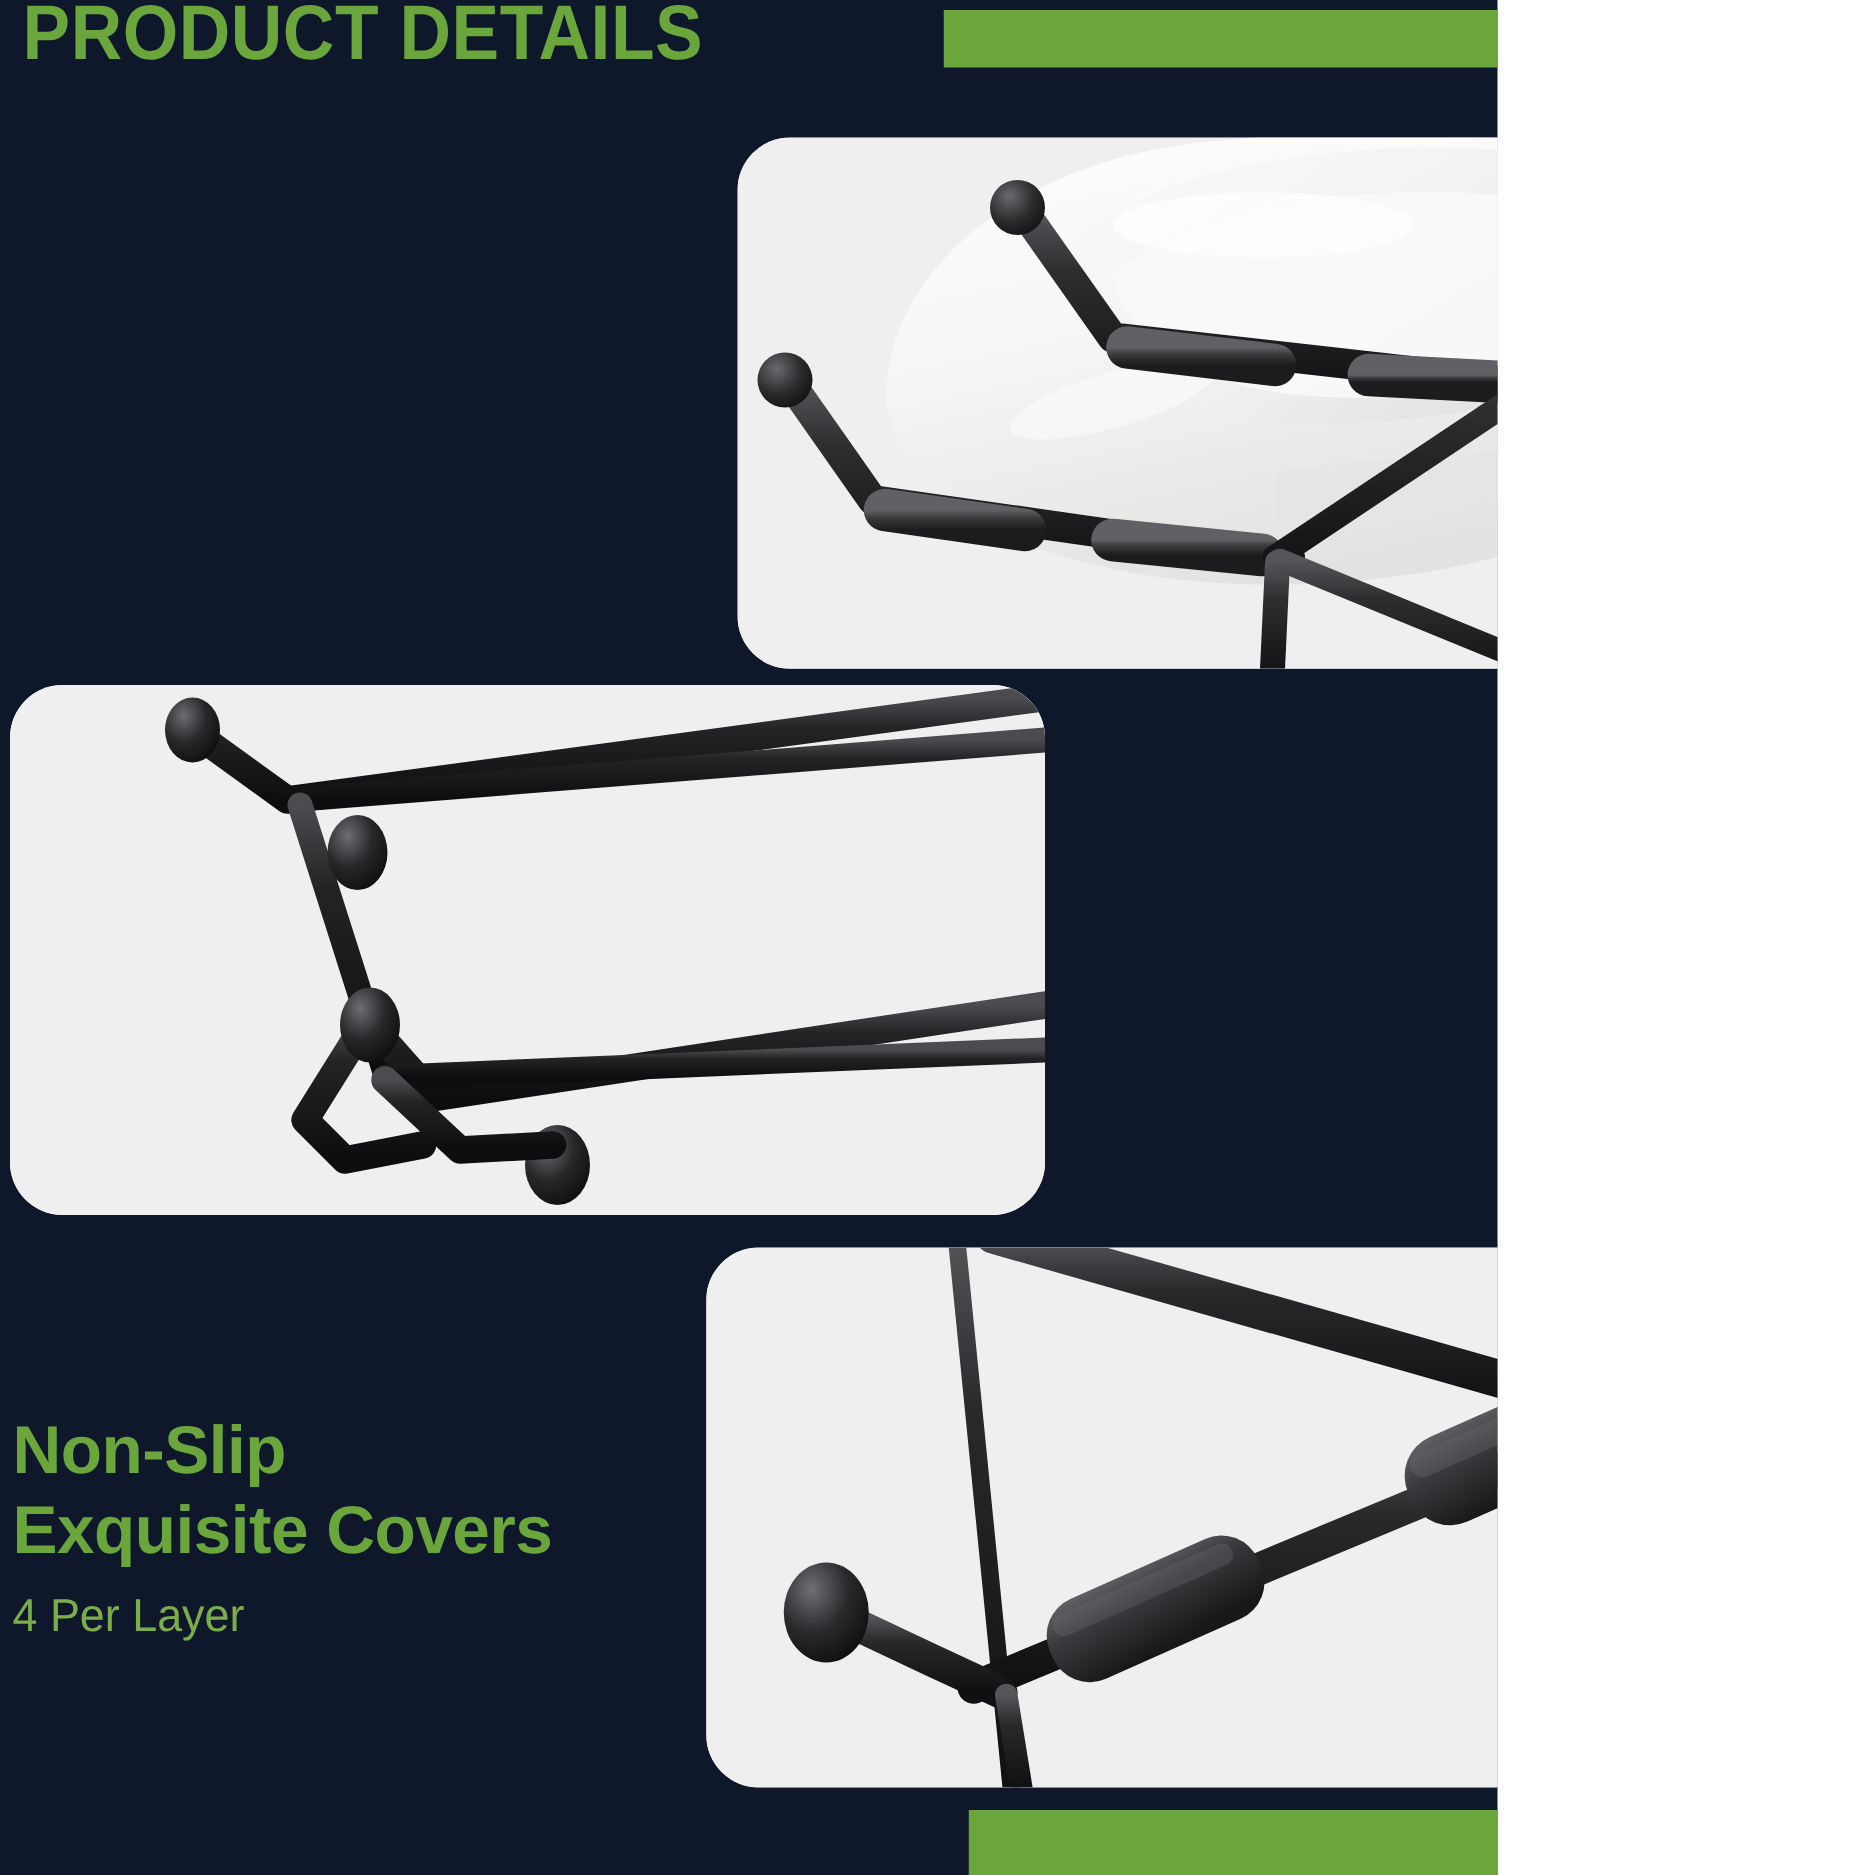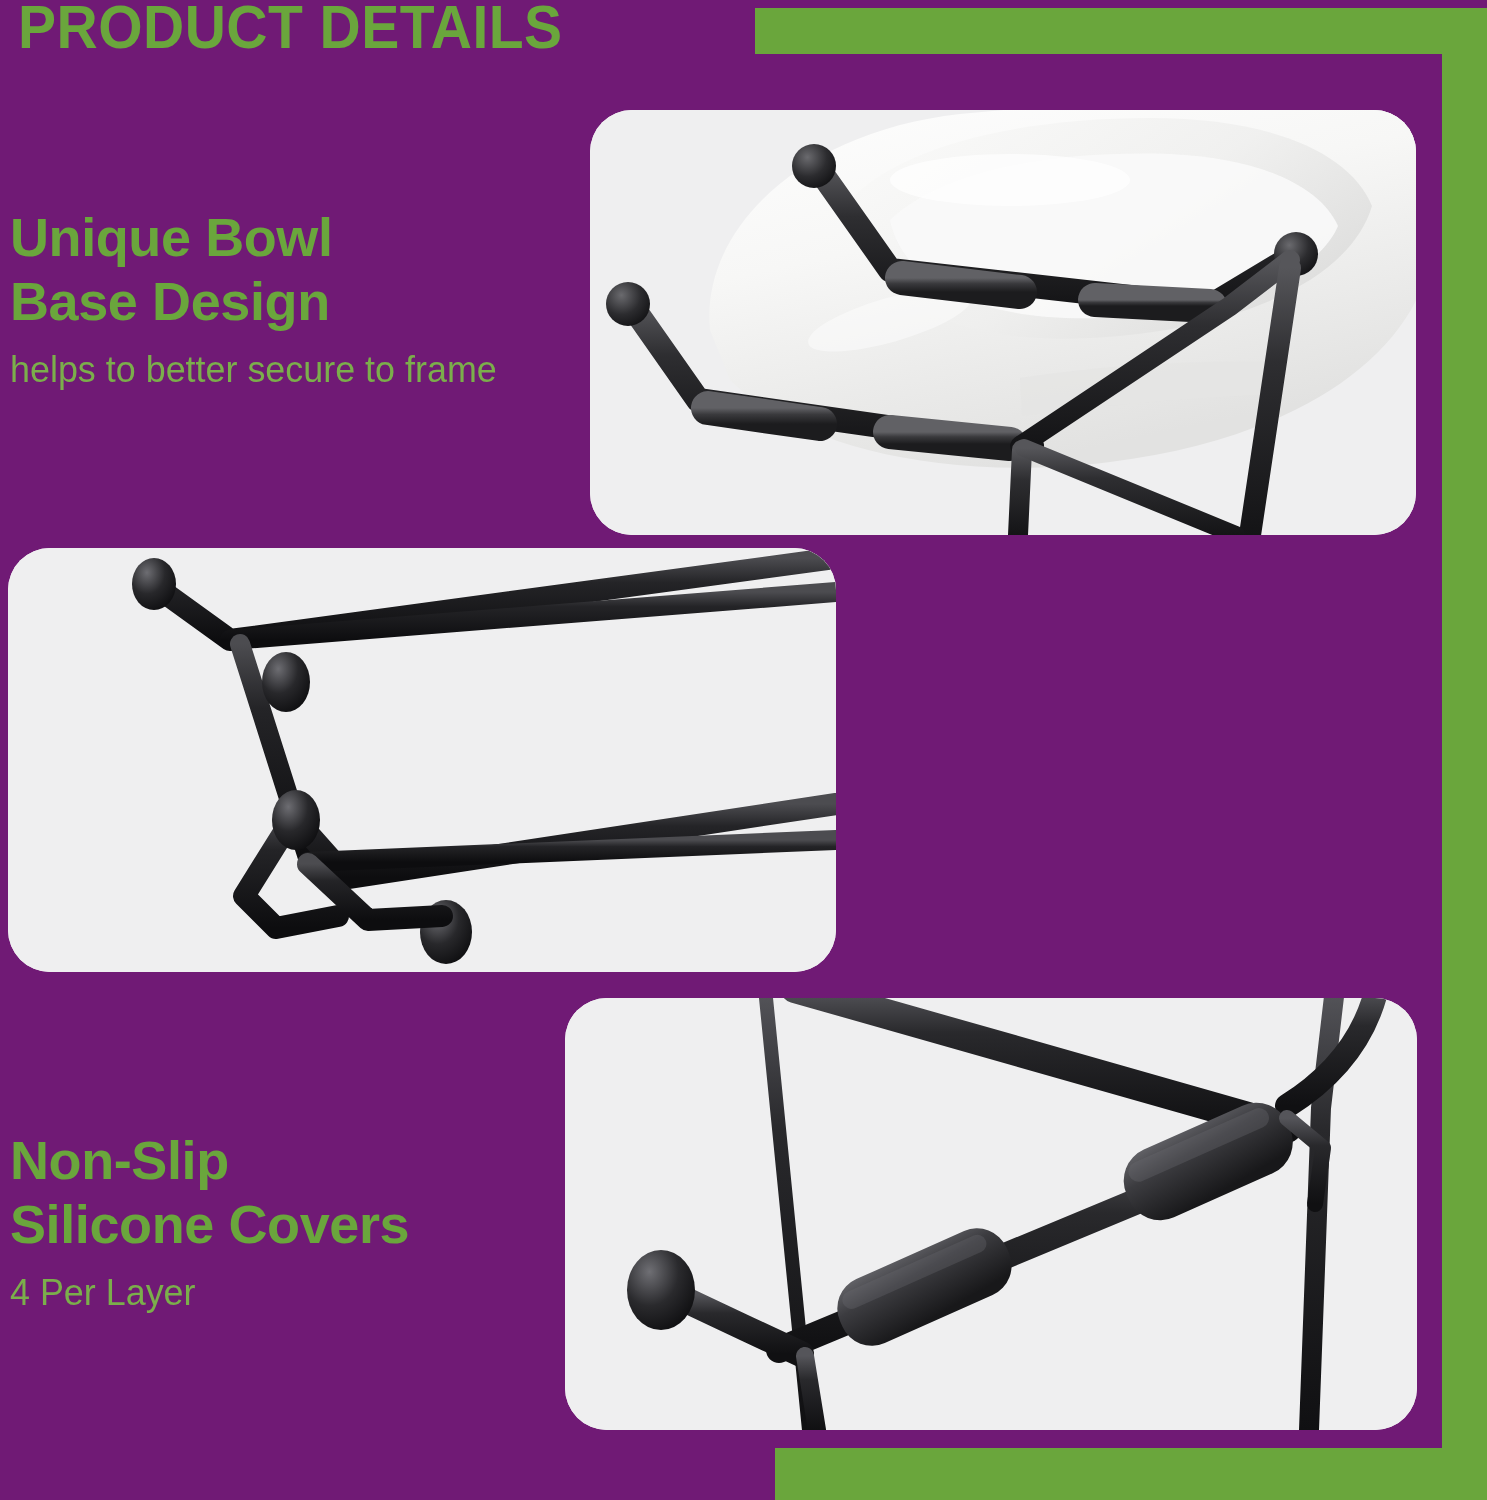--- a/index.html
+++ b/index.html
@@ -2,23 +2,23 @@
 <html><head>
 <meta charset="utf-8">
 <style>
   html, body {
     margin: 0;
     padding: 0;
     background: #ffffff;
   }
   #page {
     position: relative;
-    width: 1487px;
+    width: 1198px;
     height: 1500px;
-    background: #701a75;
+    background: #0f172a;
     overflow: hidden;
     font-family: "Liberation Sans", sans-serif;
   }
 
   
   .page-title {
     position: absolute;
     left: 18px;
     top: -8px;
     font-family: "Liberation Sans Narrow", "Liberation Sans", sans-serif;
@@ -100,25 +100,20 @@
 <body>
 
 <div id="page">
 
   <div class="page-title">PRODUCT DETAILS</div>
 
   <div class="bar-top-right"></div>
   <div class="bar-right-vert"></div>
   <div class="bar-bottom-right"></div>
 
-  <div class="txt-block" id="block-1">
-    <div class="txt-heading">Unique Bowl
-Base Design</div>
-    <div class="txt-sub">helps to better secure to frame</div>
-  </div>
 
   <div class="photo-panel" id="panel-1">
     <svg class="panel-svg" viewBox="0 0 826 425" preserveAspectRatio="xMidYMid slice">
       <defs>
         <linearGradient id="bowlGrad" x1="0" y1="0" x2="0.4" y2="1">
           <stop offset="0%" stop-color="#FFFFFF"></stop>
           <stop offset="45%" stop-color="#F7F7F6"></stop>
           <stop offset="100%" stop-color="#E2E2E1"></stop>
         </linearGradient>
         <linearGradient id="bowlGrad2" x1="0" y1="0" x2="1" y2="0.6">
@@ -214,21 +209,21 @@
       <ellipse cx="288" cy="272" rx="24" ry="30" fill="url(#ballGrad2)"></ellipse>
       <ellipse cx="438" cy="384" rx="26" ry="32" fill="url(#ballGrad2)"></ellipse>
 
       <path d="M300 316 L360 372 L434 368" stroke="url(#tubeGrad2)" stroke-width="22" fill="none" stroke-linecap="round" stroke-linejoin="round"></path>
     </svg>
   </div>
 
 
   <div class="txt-block" id="block-3">
     <div class="txt-heading">Non-Slip
-Silicone Covers</div>
+Exquisite Covers</div>
     <div class="txt-sub">4 Per Layer</div>
   </div>
 
   <div class="photo-panel" id="panel-3">
     <svg class="panel-svg" viewBox="0 0 852 432" preserveAspectRatio="xMidYMid slice">
       <defs>
         <linearGradient id="tubeGrad3" x1="0" y1="0" x2="0" y2="1">
           <stop offset="0%" stop-color="#55555A"></stop>
           <stop offset="32%" stop-color="#29292C"></stop>
           <stop offset="100%" stop-color="#101012"></stop>

